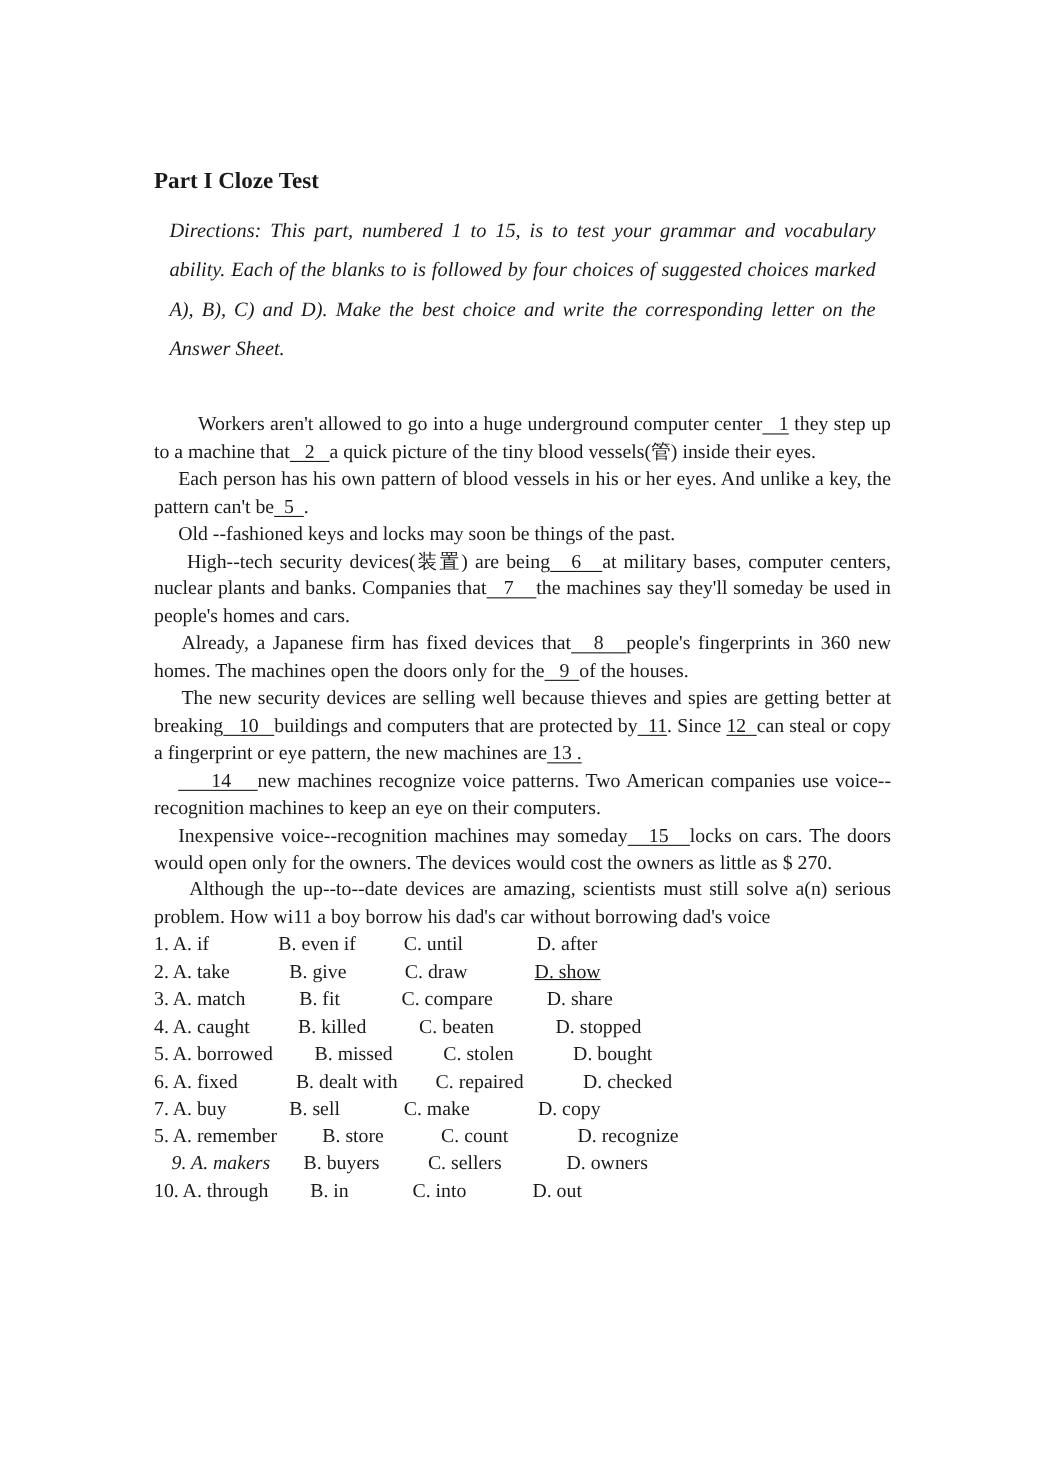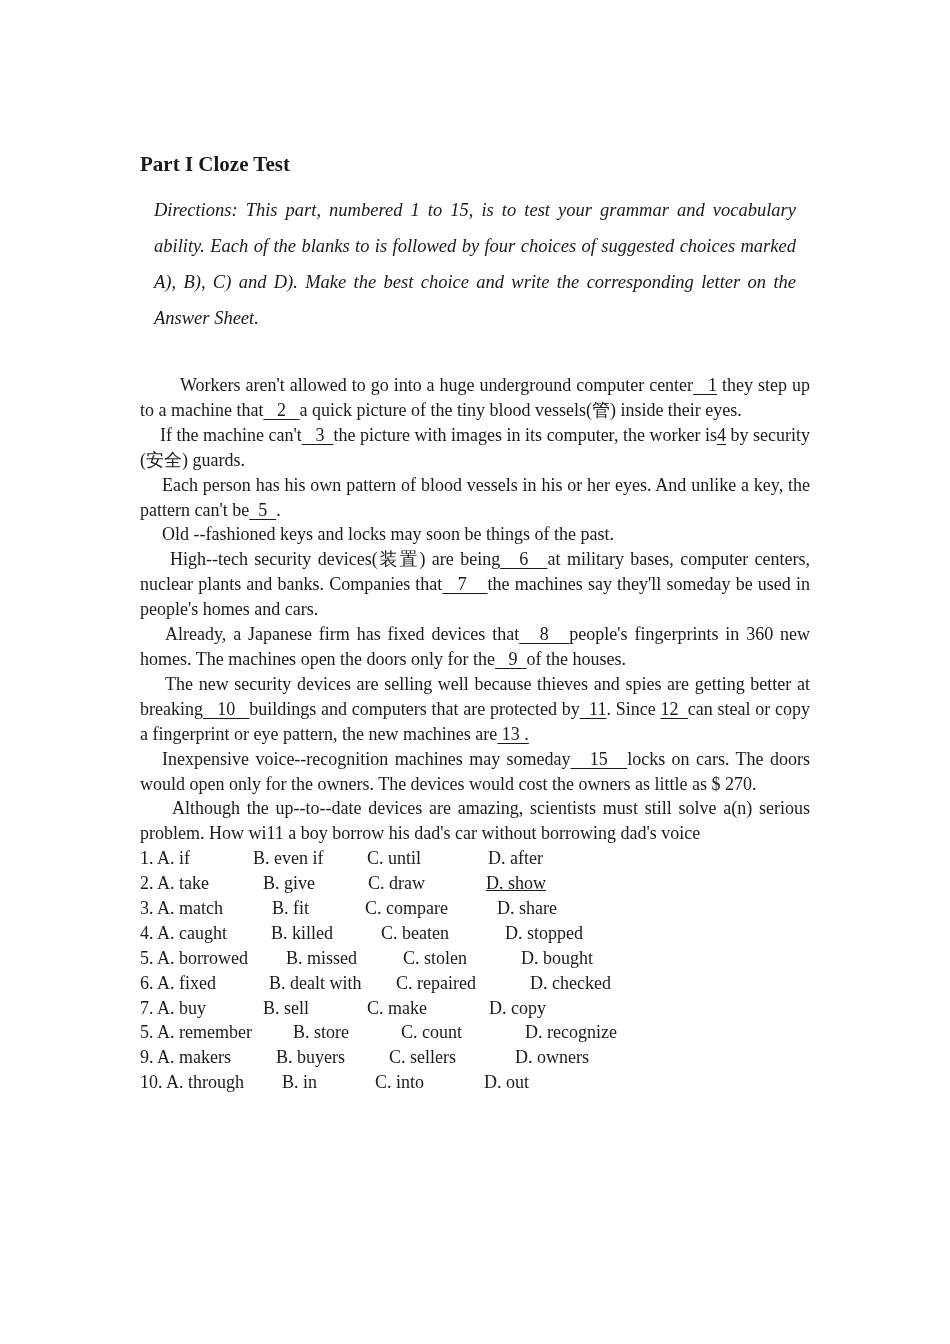--- a/index.html
+++ b/index.html
@@ -16,26 +16,26 @@
 </style>
 </head>
 <body>
 
 <div class="page">
   <p class="title">Part I Cloze Test</p>
   <p class="directions">Directions: This part, numbered 1 to 15, is to test your grammar and vocabulary ability. Each of the blanks  to  is followed by four choices of suggested choices marked A), B), C) and D). Make the best choice and write the corresponding letter on the Answer Sheet.</p>
 
   <div class="passage" id="passage">
       <p class="para" style="text-indent: 40px;"><span>Workers aren't allowed to go into a huge underground computer center</span><span class="blank">   1</span><span> they step up to a machine that</span><span class="blank">   2   </span><span>a quick picture of the tiny blood vessels(管) inside their eyes.</span></p>
-      <p class="para" style="text-indent: 20px;"><span>If the machine can't</span><span class="blank">   3  </span><span>the picture with images in its computer, the worker is</span><span class="blank">4</span><span> by security (安全) guards.</span></p>
       <p class="para" style="text-indent: 22px;"><span>Each person has his own pattern of blood vessels in his or her eyes. And unlike a key, the pattern can't be</span><span class="blank">  5  </span><span>.</span></p>
       <p class="para" style="text-indent: 22px;"><span>Old --fashioned keys and locks may soon be things of the past.</span></p>
       <p class="para" style="text-indent: 30px;"><span>High--tech security devices(装置) are being</span><span class="blank">   6   </span><span>at military bases, computer centers, nuclear plants and banks. Companies that</span><span class="blank">   7    </span><span>the machines say they'll someday be used in people's homes and cars.</span></p>
       <p class="para" style="text-indent: 25px;"><span>Already, a Japanese firm has fixed devices that</span><span class="blank">   8   </span><span>people's fingerprints in 360 new homes. The machines open the doors only for the</span><span class="blank">   9  </span><span>of the houses.</span></p>
       <p class="para" style="text-indent: 25px;"><span>The new security devices are selling well because thieves and spies are getting better at breaking</span><span class="blank">   10   </span><span>buildings and computers that are protected by</span><span class="blank">  11</span><span>. Since </span><span class="blank">12  </span><span>can steal or copy a fingerprint or eye pattern, the new machines are</span><span class="blank"> 13 .</span></p>
+      <p class="para" style="text-indent: 22px;"><span class="blank">     14    </span><span>new machines recognize voice patterns. Two American companies use voice--recognition machines to keep an eye on their computers.</span></p>
       <p class="para" style="text-indent: 22px;"><span>Inexpensive voice--recognition machines may someday</span><span class="blank">   15   </span><span>locks on cars. The doors would open only for the owners. The devices would cost the owners as little as  $ 270.</span></p>
       <p class="para" style="text-indent: 32px;"><span>Although the up--to--date devices are amazing, scientists must still solve a(n) serious   problem. How wi11 a boy borrow his dad's car without borrowing dad's voice</span></p>
     </div>
 
   <div class="options" id="options">
       <div class="opt-row">
         <span class="opt" style="left: 0px;">1. A. if</span>
         <span class="opt" style="left: 113px;">B. even if</span>
         <span class="opt" style="left: 227px;">C. until</span>
         <span class="opt" style="left: 348px;">D. after</span>
@@ -76,21 +76,21 @@
         <span class="opt" style="left: 227px;">C. make</span>
         <span class="opt" style="left: 349px;">D. copy</span>
       </div>
       <div class="opt-row">
         <span class="opt" style="left: 0px;">5. A. remember</span>
         <span class="opt" style="left: 153px;">B. store</span>
         <span class="opt" style="left: 261px;">C. count</span>
         <span class="opt" style="left: 385px;">D. recognize</span>
       </div>
       <div class="opt-row">
-        <span class="opt" style="left: 0px;">9. A. makers</span>
+        <span class="opt" style="left: 16px; font-style: italic;">9. A. makers</span>
         <span class="opt" style="left: 136px;">B. buyers</span>
         <span class="opt" style="left: 249px;">C. sellers</span>
         <span class="opt" style="left: 375px;">D. owners</span>
       </div>
       <div class="opt-row">
         <span class="opt" style="left: 0px;">10. A. through</span>
         <span class="opt" style="left: 142px;">B. in</span>
         <span class="opt" style="left: 235px;">C. into</span>
         <span class="opt" style="left: 344px;">D. out</span>
       </div>

